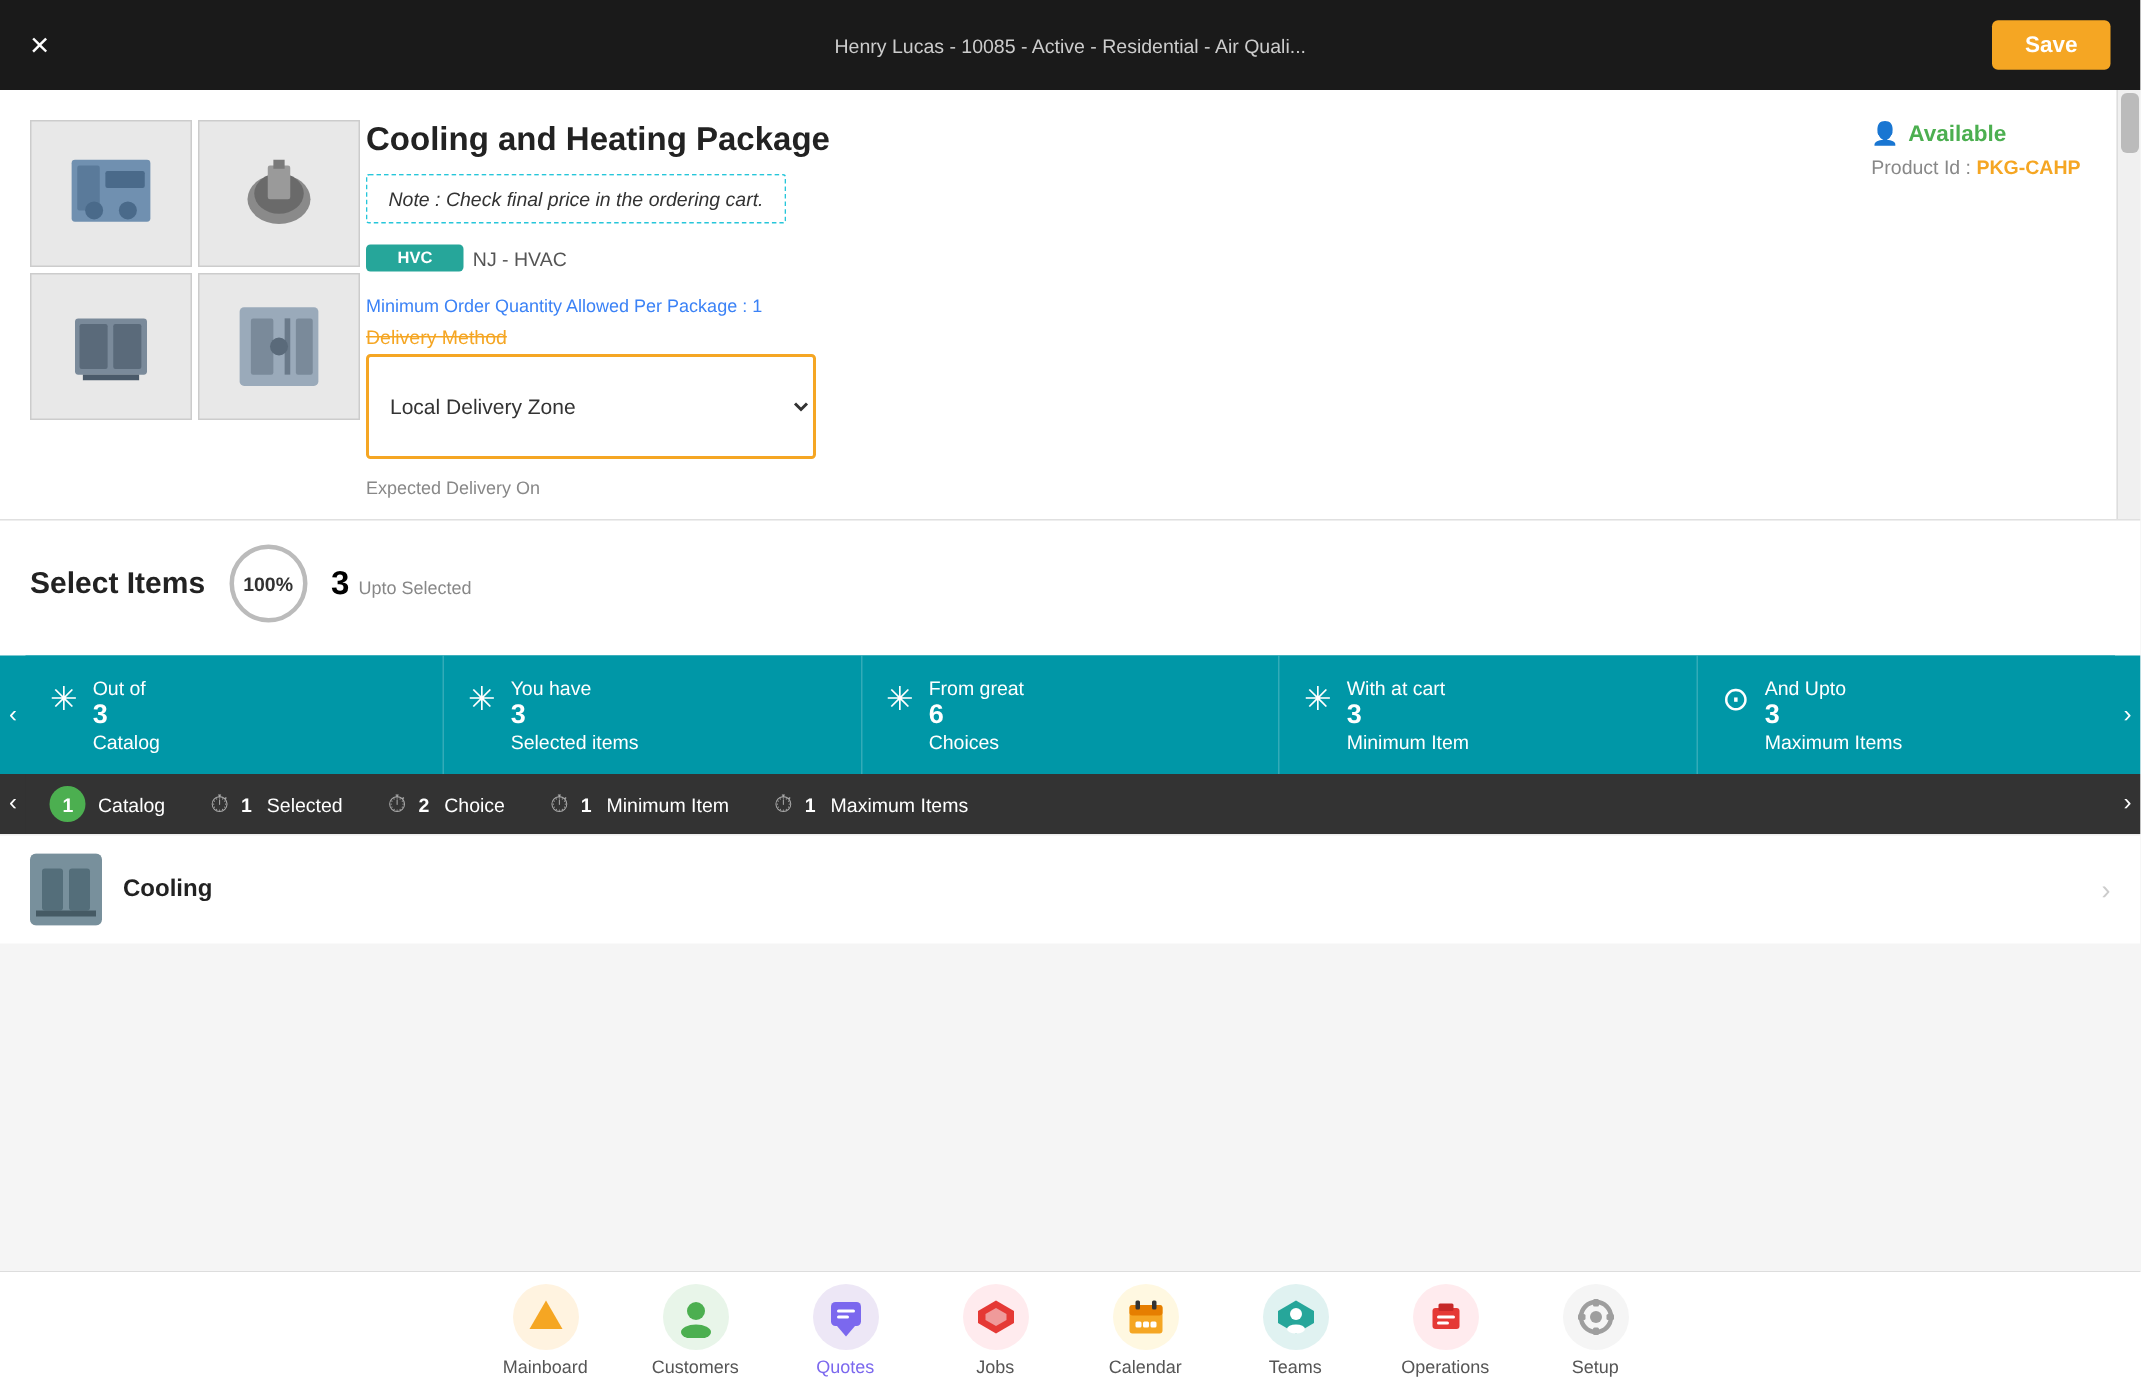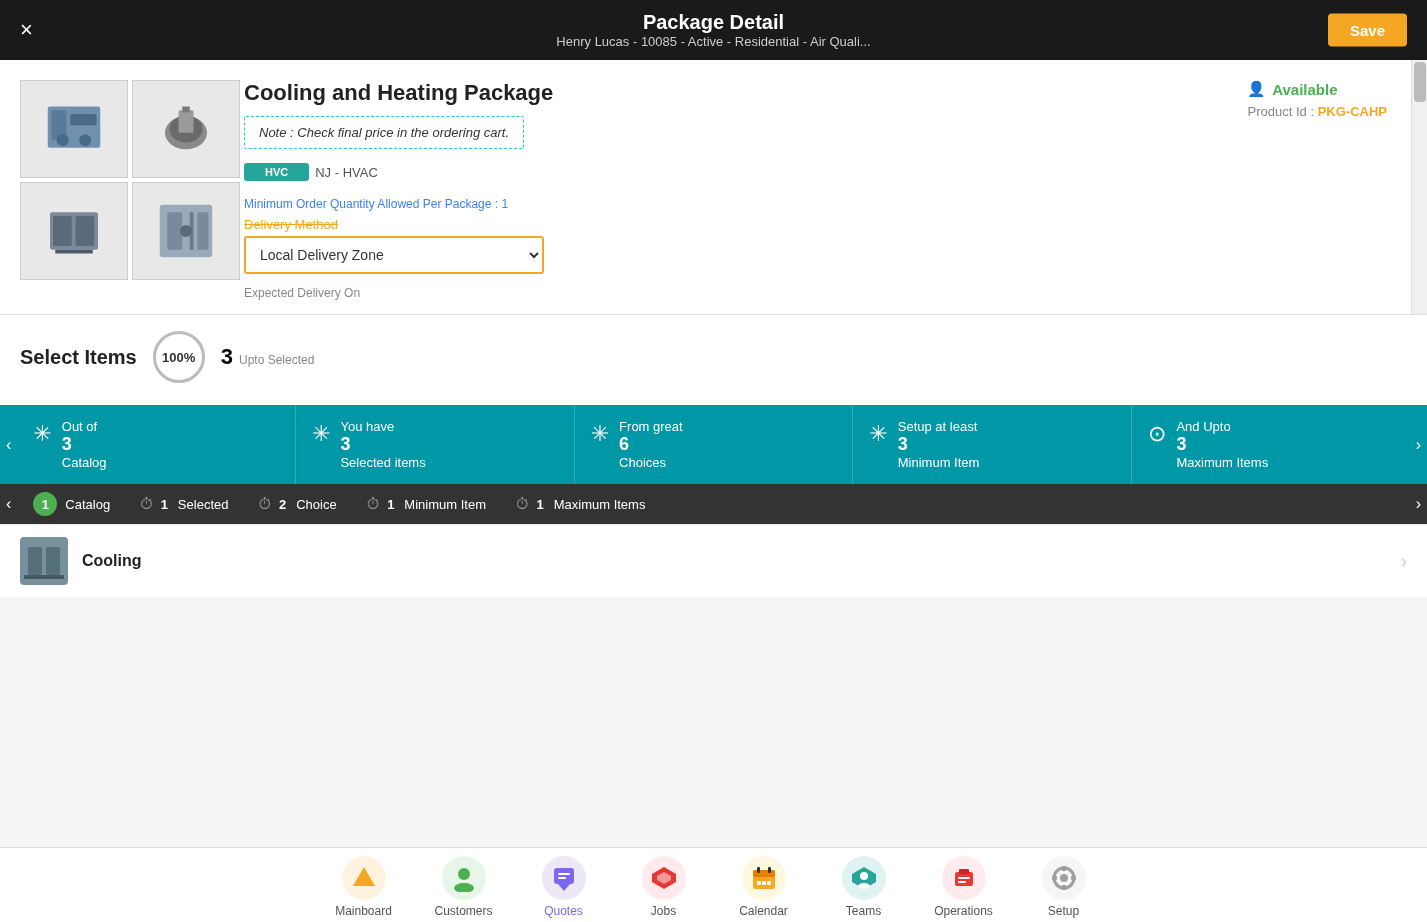--- a/index.html
+++ b/index.html
@@ -133,21 +133,21 @@
     }
     .qty-input {
       width: 50px; text-align: center; border: 1px solid #ccc;
       padding: 4px; font-size: 14px; border-radius: 2px;
     }
 
     .moq-text { font-size: 12px; color: #3b82f6; margin-bottom: 6px; }
 
     .delivery-label { font-size: 13px; color: #f5a623; text-decoration: line-through; margin-bottom: 4px; }
     .delivery-select {
-      width: 300px; padding: 8px 10px; border: 2px solid #f5a623;
+      width: 300px; padding: 24px 10px; border: 2px solid #f5a623;
       font-size: 14px; border-radius: 3px; appearance: auto; cursor: pointer;
       color: #333; background: white;
     }
 
     .expected-label { font-size: 12px; color: #888; margin-top: 12px; margin-bottom: 4px; }
     .expected-date-row { display: flex; align-items: center; gap: 10px; }
     .expected-date { font-size: 15px; color: #333; }
     .calendar-icon { color: #f5a623; font-size: 20px; cursor: pointer; }
 
     
@@ -279,21 +279,20 @@
     .scroll-arrow {
       background: none; border: none; color: #666; font-size: 16px; cursor: pointer; padding: 2px 6px;
     }
   </style>
 </head>
 <body>
 
 <div class="header">
   <button class="header-close">×</button>
   <div>
-    <div class="header-title">Package Detail</div>
     <div class="header-subtitle">Henry Lucas - 10085 - Active - Residential - Air Quali...</div>
   </div>
   <button class="header-save">Save</button>
 </div>
 
 <div class="main-content">
   <div class="product-section">
 
     <div class="image-gallery">
       <div class="img-thumb">
@@ -410,21 +409,21 @@
         <span class="stat-icon">✳</span>
         <div class="stat-text">
           <div style="font-size:13px;">From great</div>
           <div style="font-size:18px; font-weight:bold;">6</div>
           <div style="font-size:13px;">Choices</div>
         </div>
       </div>
       <div class="stat-item">
         <span class="stat-icon">✳</span>
         <div class="stat-text">
-          <div style="font-size:13px;">Setup at least</div>
+          <div style="font-size:13px;">With at cart</div>
           <div style="font-size:18px; font-weight:bold;">3</div>
           <div style="font-size:13px;">Minimum Item</div>
         </div>
       </div>
       <div class="stat-item">
         <span class="stat-icon">⊙</span>
         <div class="stat-text">
           <div style="font-size:13px;">And Upto</div>
           <div style="font-size:18px; font-weight:bold;">3</div>
           <div style="font-size:13px;">Maximum Items</div>

